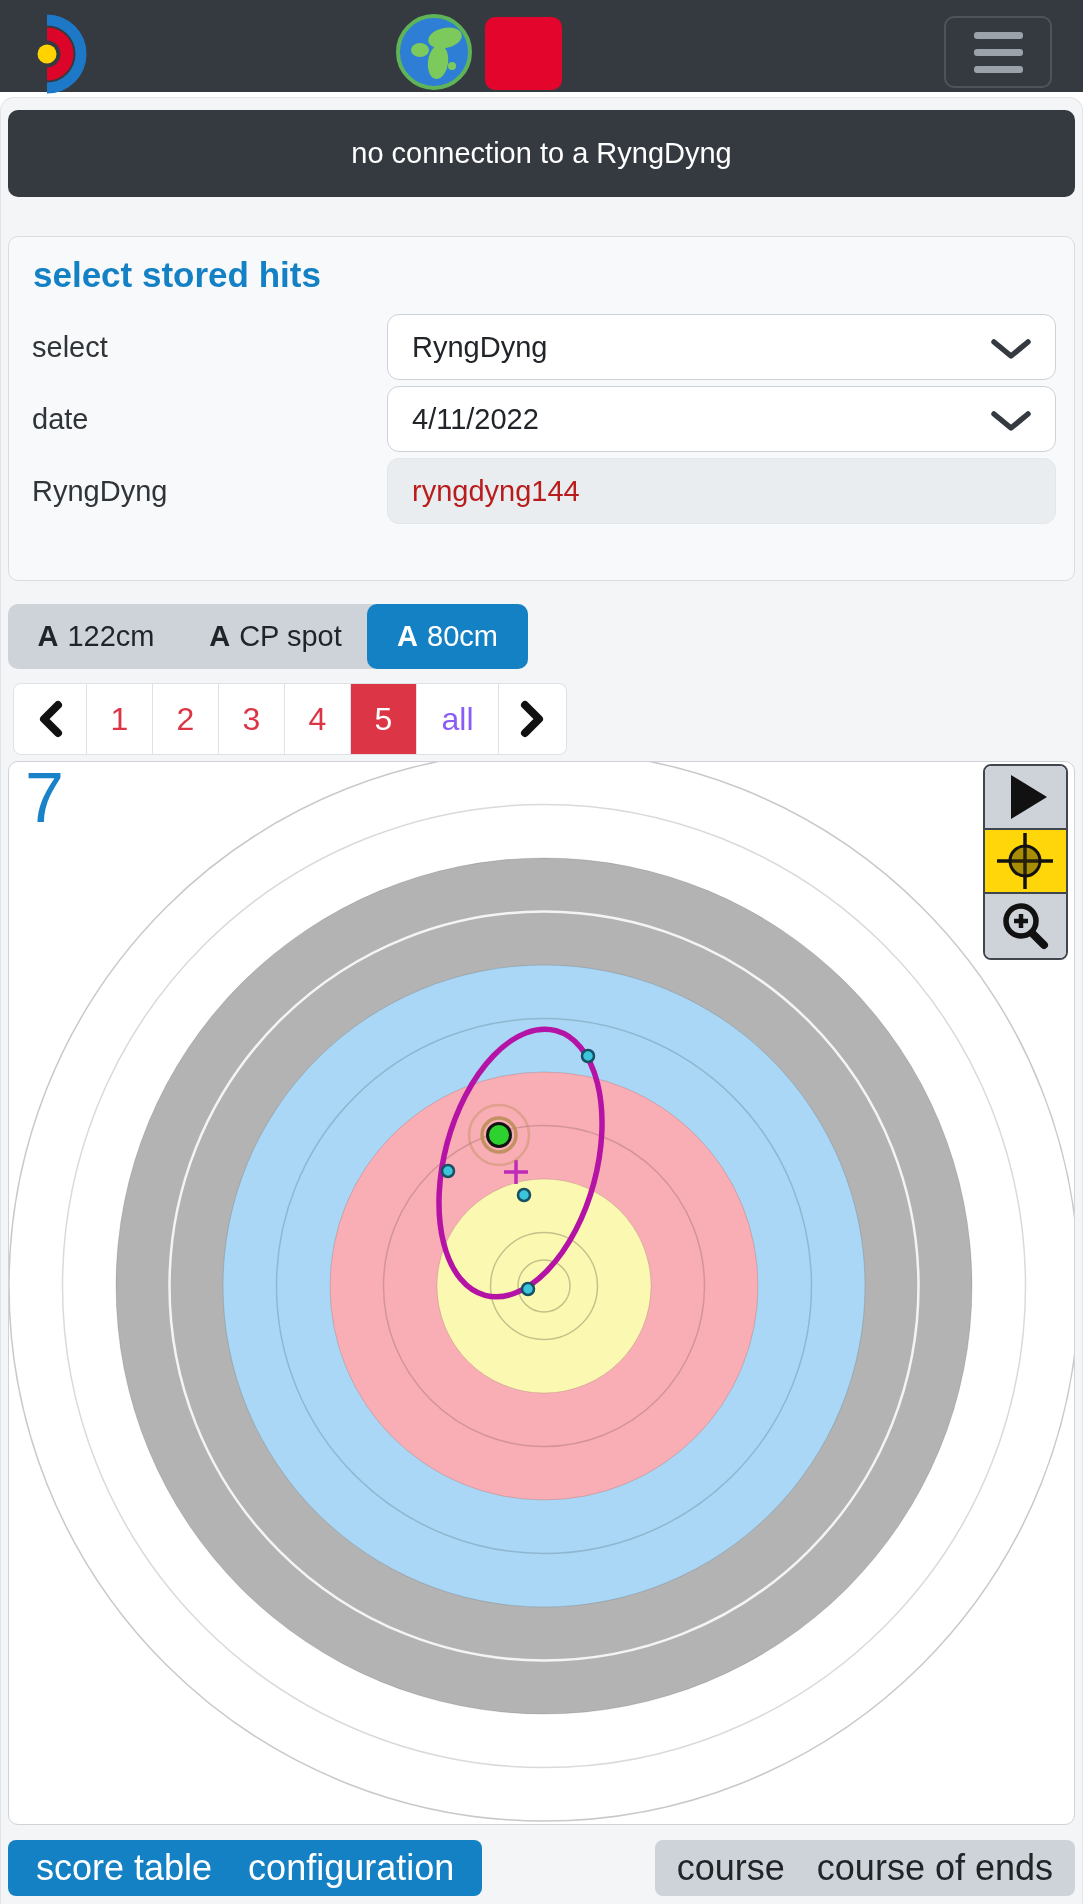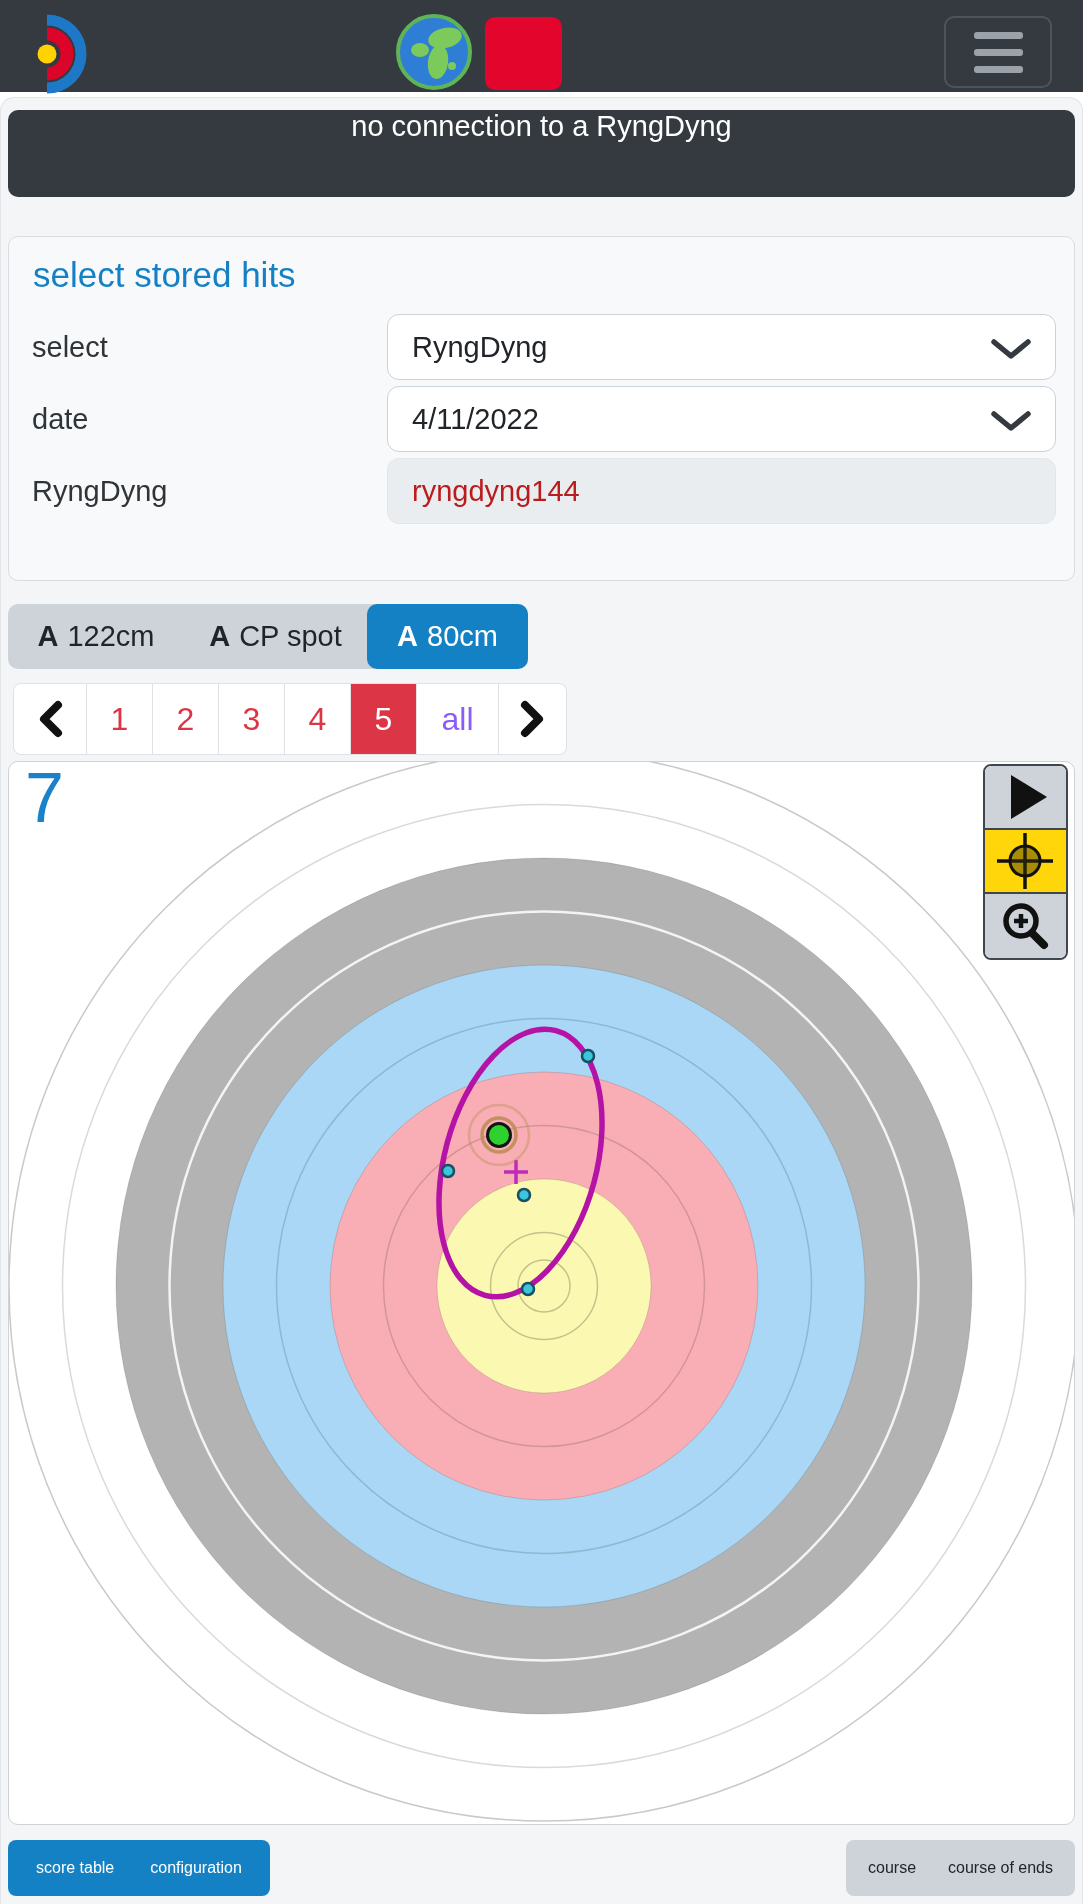--- a/index.html
+++ b/index.html
@@ -17,25 +17,25 @@
   .hamburger { position:absolute; left:944px; top:16px; width:108px; height:72px;
           background:transparent; border:2px solid #4d545b; border-radius:10px;
           display:flex; flex-direction:column; justify-content:center; align-items:center; gap:10px; cursor:pointer; }
   .hamburger span { display:block; width:49px; height:7px; background:#9ba2a9; border-radius:3px; }
   
   .page { margin-top:5px; height:1807px; background:#f3f5f7;
           border:1px solid #e1e4e8; border-bottom:none; border-radius:14px 14px 0 0;
           padding:12px 7px 0 7px; }
   
   .banner { height:87px; background:#343a40; border-radius:10px; color:#fff;
-            font-size:29px; display:flex; align-items:flex-start; justify-content:center; }
+            font-size:29px; display:flex; align-items:center; justify-content:center; }
   
   .panel { margin-top:39px; height:345px; background:#f8f9fa; border:1px solid #d9dde1;
            border-radius:10px; padding:12px 18px 0 18px; overflow:hidden; }
-  .panel h2 { color:#1581c5; font-size:35px; font-weight:normal; line-height:40px;
+  .panel h2 { color:#1581c5; font-size:35px; font-weight:bold; line-height:40px;
               margin:6px 0 19px 6px; }
   .frow { display:flex; align-items:center; height:66px; margin-bottom:6px; }
   .frow .flabel { width:360px; font-size:29px; color:#2f3439; padding-left:5px; }
   .control { flex:1; height:66px; background:#fff; border:1px solid #cdd2d8; border-radius:12px;
              display:flex; align-items:center; padding:0 24px; font-size:29px; color:#212529;
              position:relative; cursor:pointer; }
   .control .chev { position:absolute; right:24px; top:24px; }
   .control.disabled { background:#e9edf0; color:#b91c1c; border-color:#e3e7ea; cursor:default; }
   
   .tabs { margin-top:23px; display:inline-flex; background:#ced3d9; border-radius:10px; }
@@ -60,21 +60,21 @@
   .board svg.face { position:absolute; left:0; top:0; }
   .end-score { position:absolute; left:16px; top:-4px; font-size:70px; color:#1a82c8; }
   .tools { position:absolute; right:6px; top:2px; width:85px; border:2px solid #3f464d;
            border-radius:8px; overflow:hidden; }
   .tool { height:64px; background:#ced3d9; display:flex; align-items:center; justify-content:center;
           border-bottom:2px solid #3f464d; cursor:pointer; }
   .tool:last-child { border-bottom:none; }
   .tool.sel { background:#ffd60a; }
   
   .footbar { margin-top:15px; display:flex; justify-content:space-between; }
-  .fgroup { height:56px; border-radius:8px; display:flex; align-items:center; font-size:16px; }
+  .fgroup { height:56px; border-radius:8px; display:flex; align-items:center; font-size:36px; }
   .fgroup.blue { background:#1581c5; color:#fff; padding:0 28px; gap:36px; }
   .fgroup.gray { background:#ced3d9; color:#212529; padding:12px 22px; gap:32px; }
   .fgroup span { cursor:pointer; }
 </style>
 </head>
 <body>
 
 <div class="hdr">
   <svg class="logo" width="100" height="92">
     <path d="M 35 12 A 34 34 0 0 1 35 80" fill="none" stroke="#1e78c8" stroke-width="11"></path>

